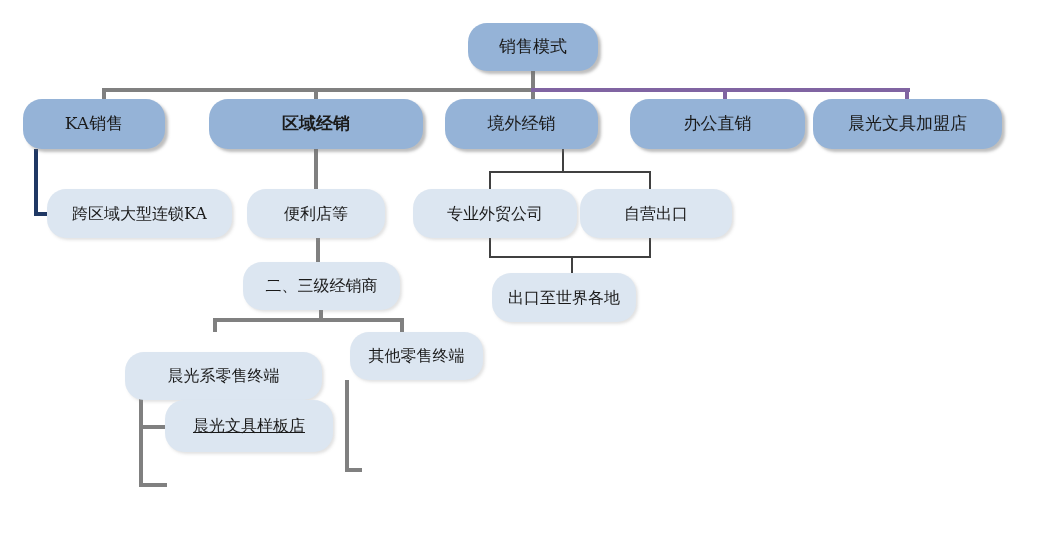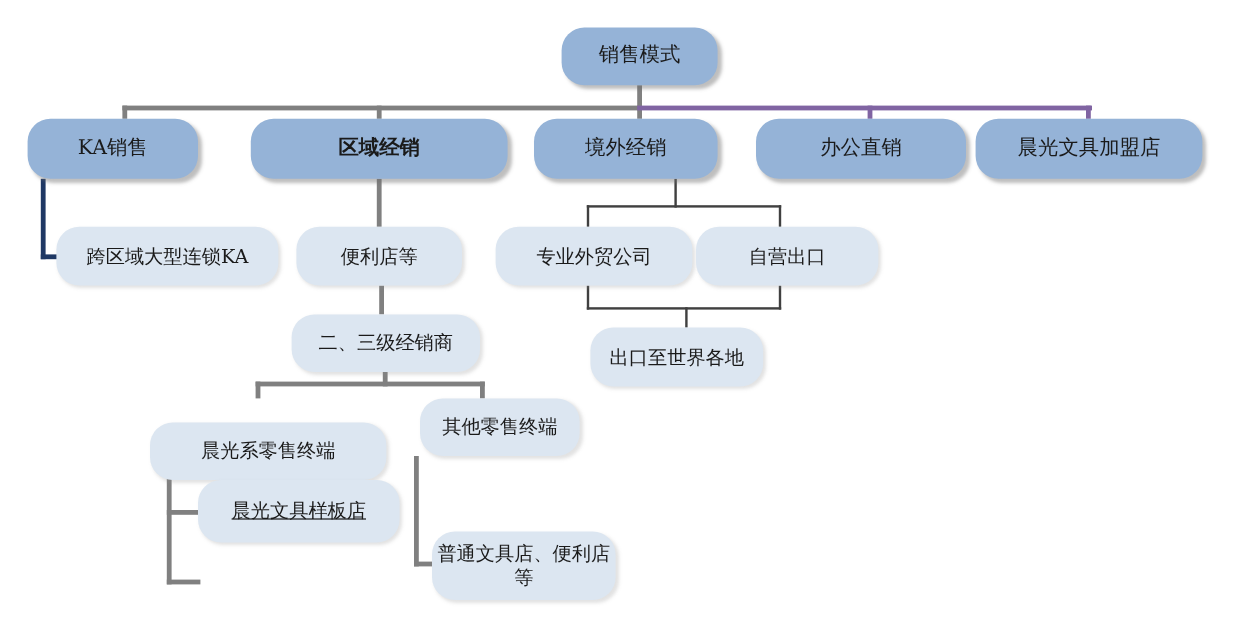--- a/index.html
+++ b/index.html
@@ -80,15 +80,14 @@
   <div class="node secondary" style="left:413px;top:189px;width:164px;height:49px;">专业外贸公司</div>
   <div class="node secondary" style="left:580px;top:189px;width:152px;height:49px;">自营出口</div>
 
   <div class="node secondary" style="left:243px;top:262px;width:157px;height:48px;">二、三级经销商</div>
   <div class="node secondary" style="left:492px;top:273px;width:144px;height:49px;">出口至世界各地</div>
 
   <div class="node secondary" style="left:125px;top:352px;width:197px;height:48px;">晨光系零售终端</div>
   <div class="node secondary" style="left:330px;top:332px;width:133px;height:48px;margin-left:20px;">其他零售终端</div>
 
   <div class="node secondary" style="left:165px;top:400px;width:168px;height:52px;text-decoration:underline;">晨光文具样板店</div>
-  <div class="node secondary" style="left:360px;top:443px;width:153px;height:57px;">普通文具店、便利店等</div>
 
 </div>
 
 </body></html>

